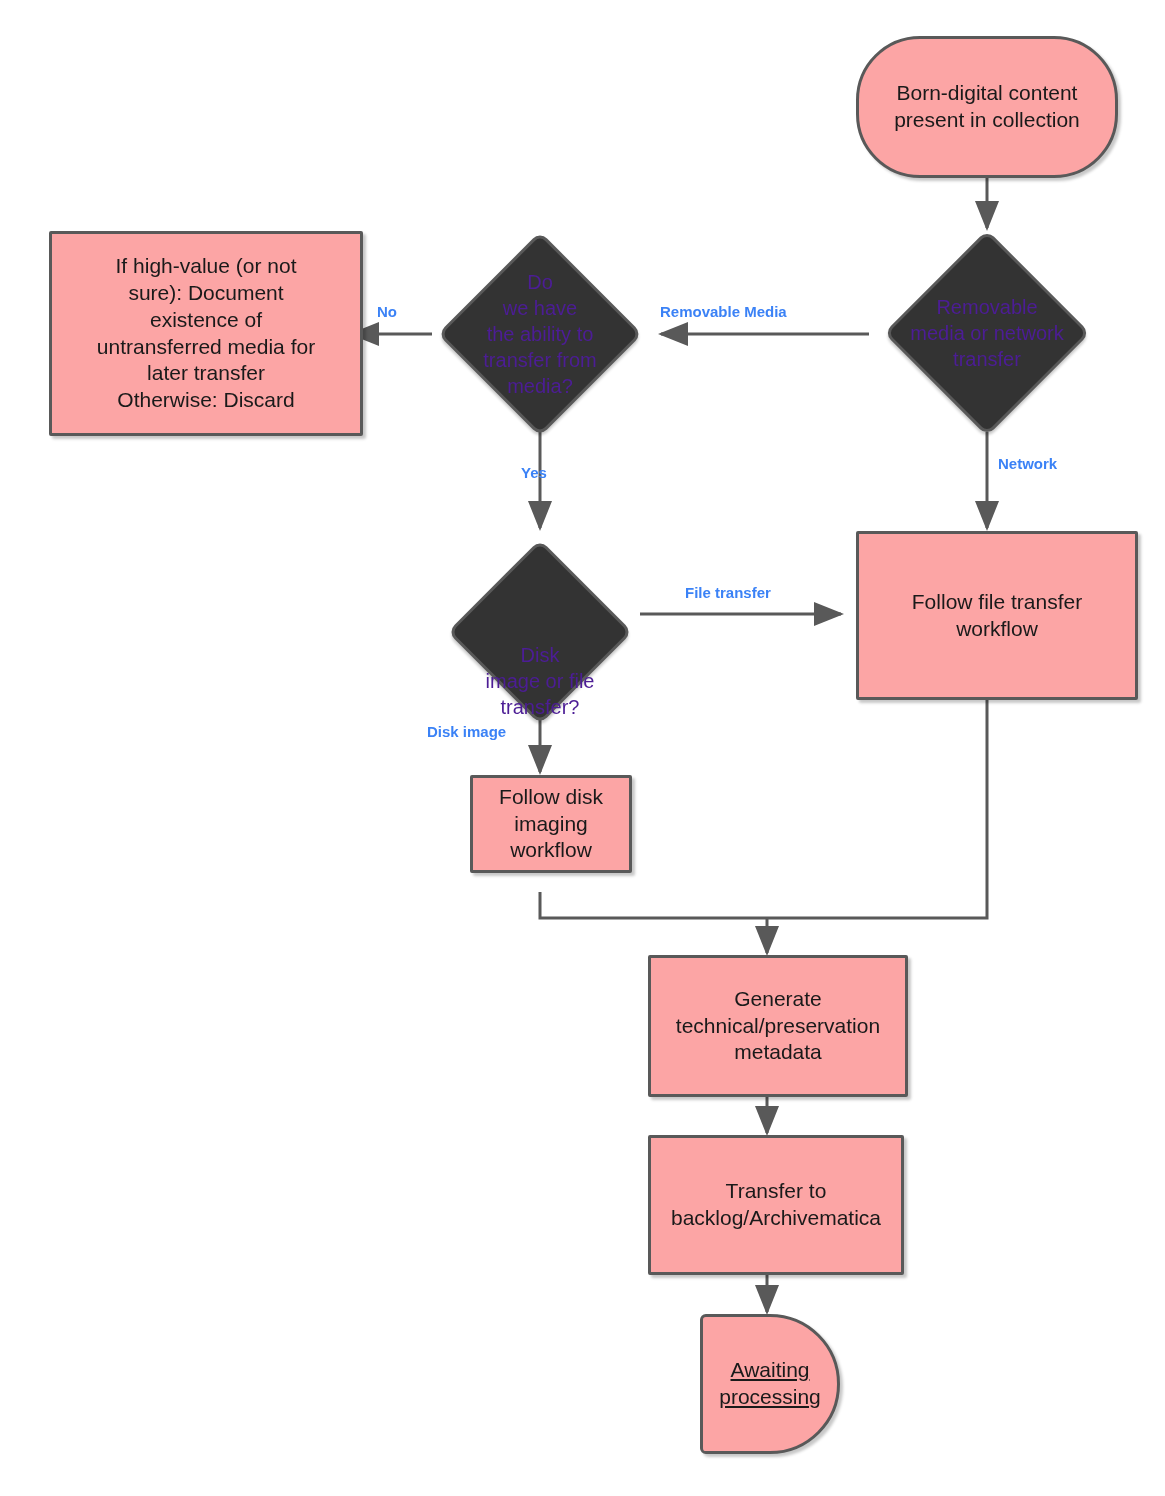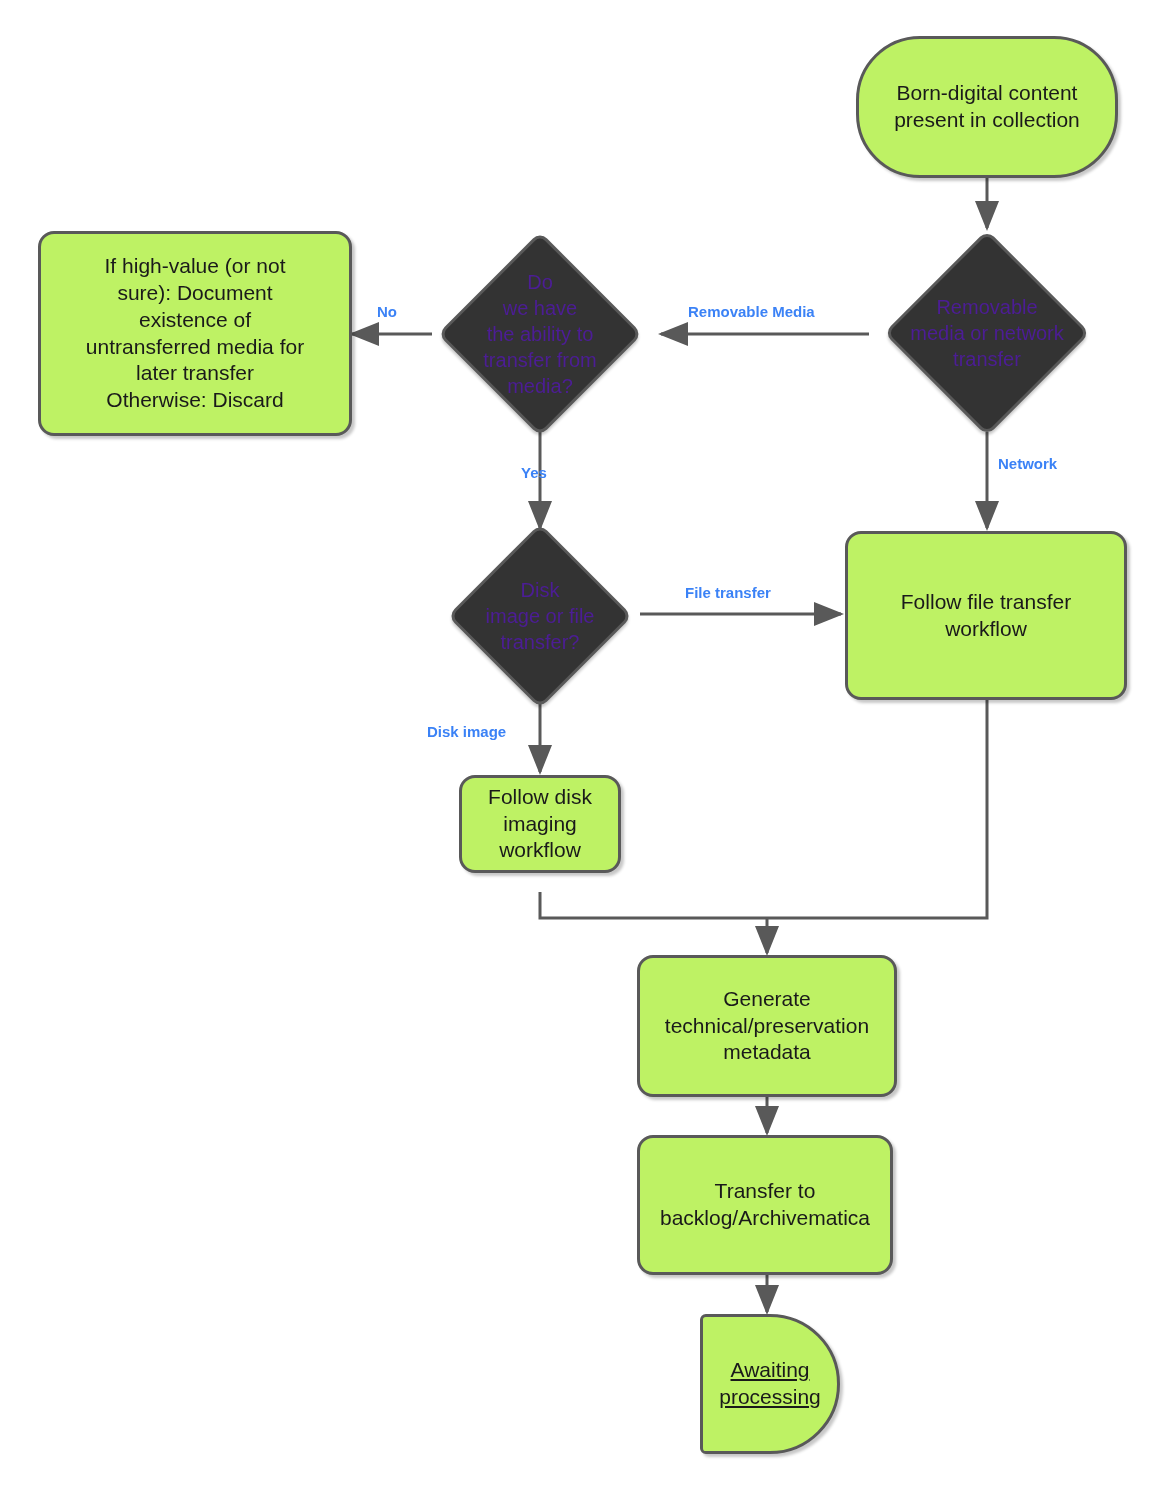--- a/index.html
+++ b/index.html
@@ -34,27 +34,27 @@
     text-align: center;
     line-height: 1.28;
   }
   .node .label {
     display: block;
     white-space: pre-line;
     padding: 0 6px;
   }
   
   .box {
-    background: #bef264;
+    background: #fca5a5;
     border: 3px solid #595959;
     color: #1a1a1a;
     font-size: 21px;
     box-shadow: 3px 3px 3px rgba(0,0,0,0.22);
   }
-  .box.rect { border-radius: 16px; }
+  .box.rect { border-radius: 2px; margin-left: 11px; }
   .box.stadium { border-radius: 64px; }
   .box.dshape {
     border-radius: 10px 120px 120px 10px;
     text-decoration: underline;
   }
   
   .diamond {
     position: absolute;
     display: flex;
     align-items: center;
@@ -121,21 +121,21 @@
       <path d="M 767,918 L 767,953"></path>
     </g>
     <g fill="none" stroke="#595959" stroke-width="3">
 
       <path d="M 540,892 L 540,918 L 767,918"></path>
 
       <path d="M 987,700 L 987,918 L 767,918"></path>
     </g>
   </svg>
 
-  <div class="edge-label" style="left:688px; top:303px;">Removable Media</div>
+  <div class="edge-label" style="left:660px; top:303px;">Removable Media</div>
 
   <div class="edge-label" style="left:998px; top:455px;">Network</div>
 
   <div class="edge-label" style="left:377px; top:303px;">No</div>
 
   <div class="edge-label" style="left:521px; top:464px;">Yes</div>
 
   <div class="edge-label" style="left:685px; top:584px;">File transfer</div>
 
   <div class="edge-label" style="left:427px; top:723px;">Disk image</div>
@@ -163,21 +163,21 @@
 
   <div class="node box rect" style="left:38px; top:231px; width:314px; height:205px;">
     <span class="label">If high-value (or not
 sure): Document
 existence of
 untransferred media for
 later transfer
 Otherwise: Discard</span>
   </div>
 
-  <div class="diamond" style="left:440px; top:528px; width:200px; height:176px;">
+  <div class="diamond" style="left:440px; top:544px; width:200px; height:176px;align-items:flex-end;">
     <span class="dshape-bg" style="width:125px; height:125px;"></span>
     <span class="label" style="width:176px;">Disk
 image or file
 transfer?</span>
   </div>
 
   <div class="node box rect" style="left:845px; top:531px; width:282px; height:169px;">
     <span class="label">Follow file transfer
 workflow</span>
   </div>

